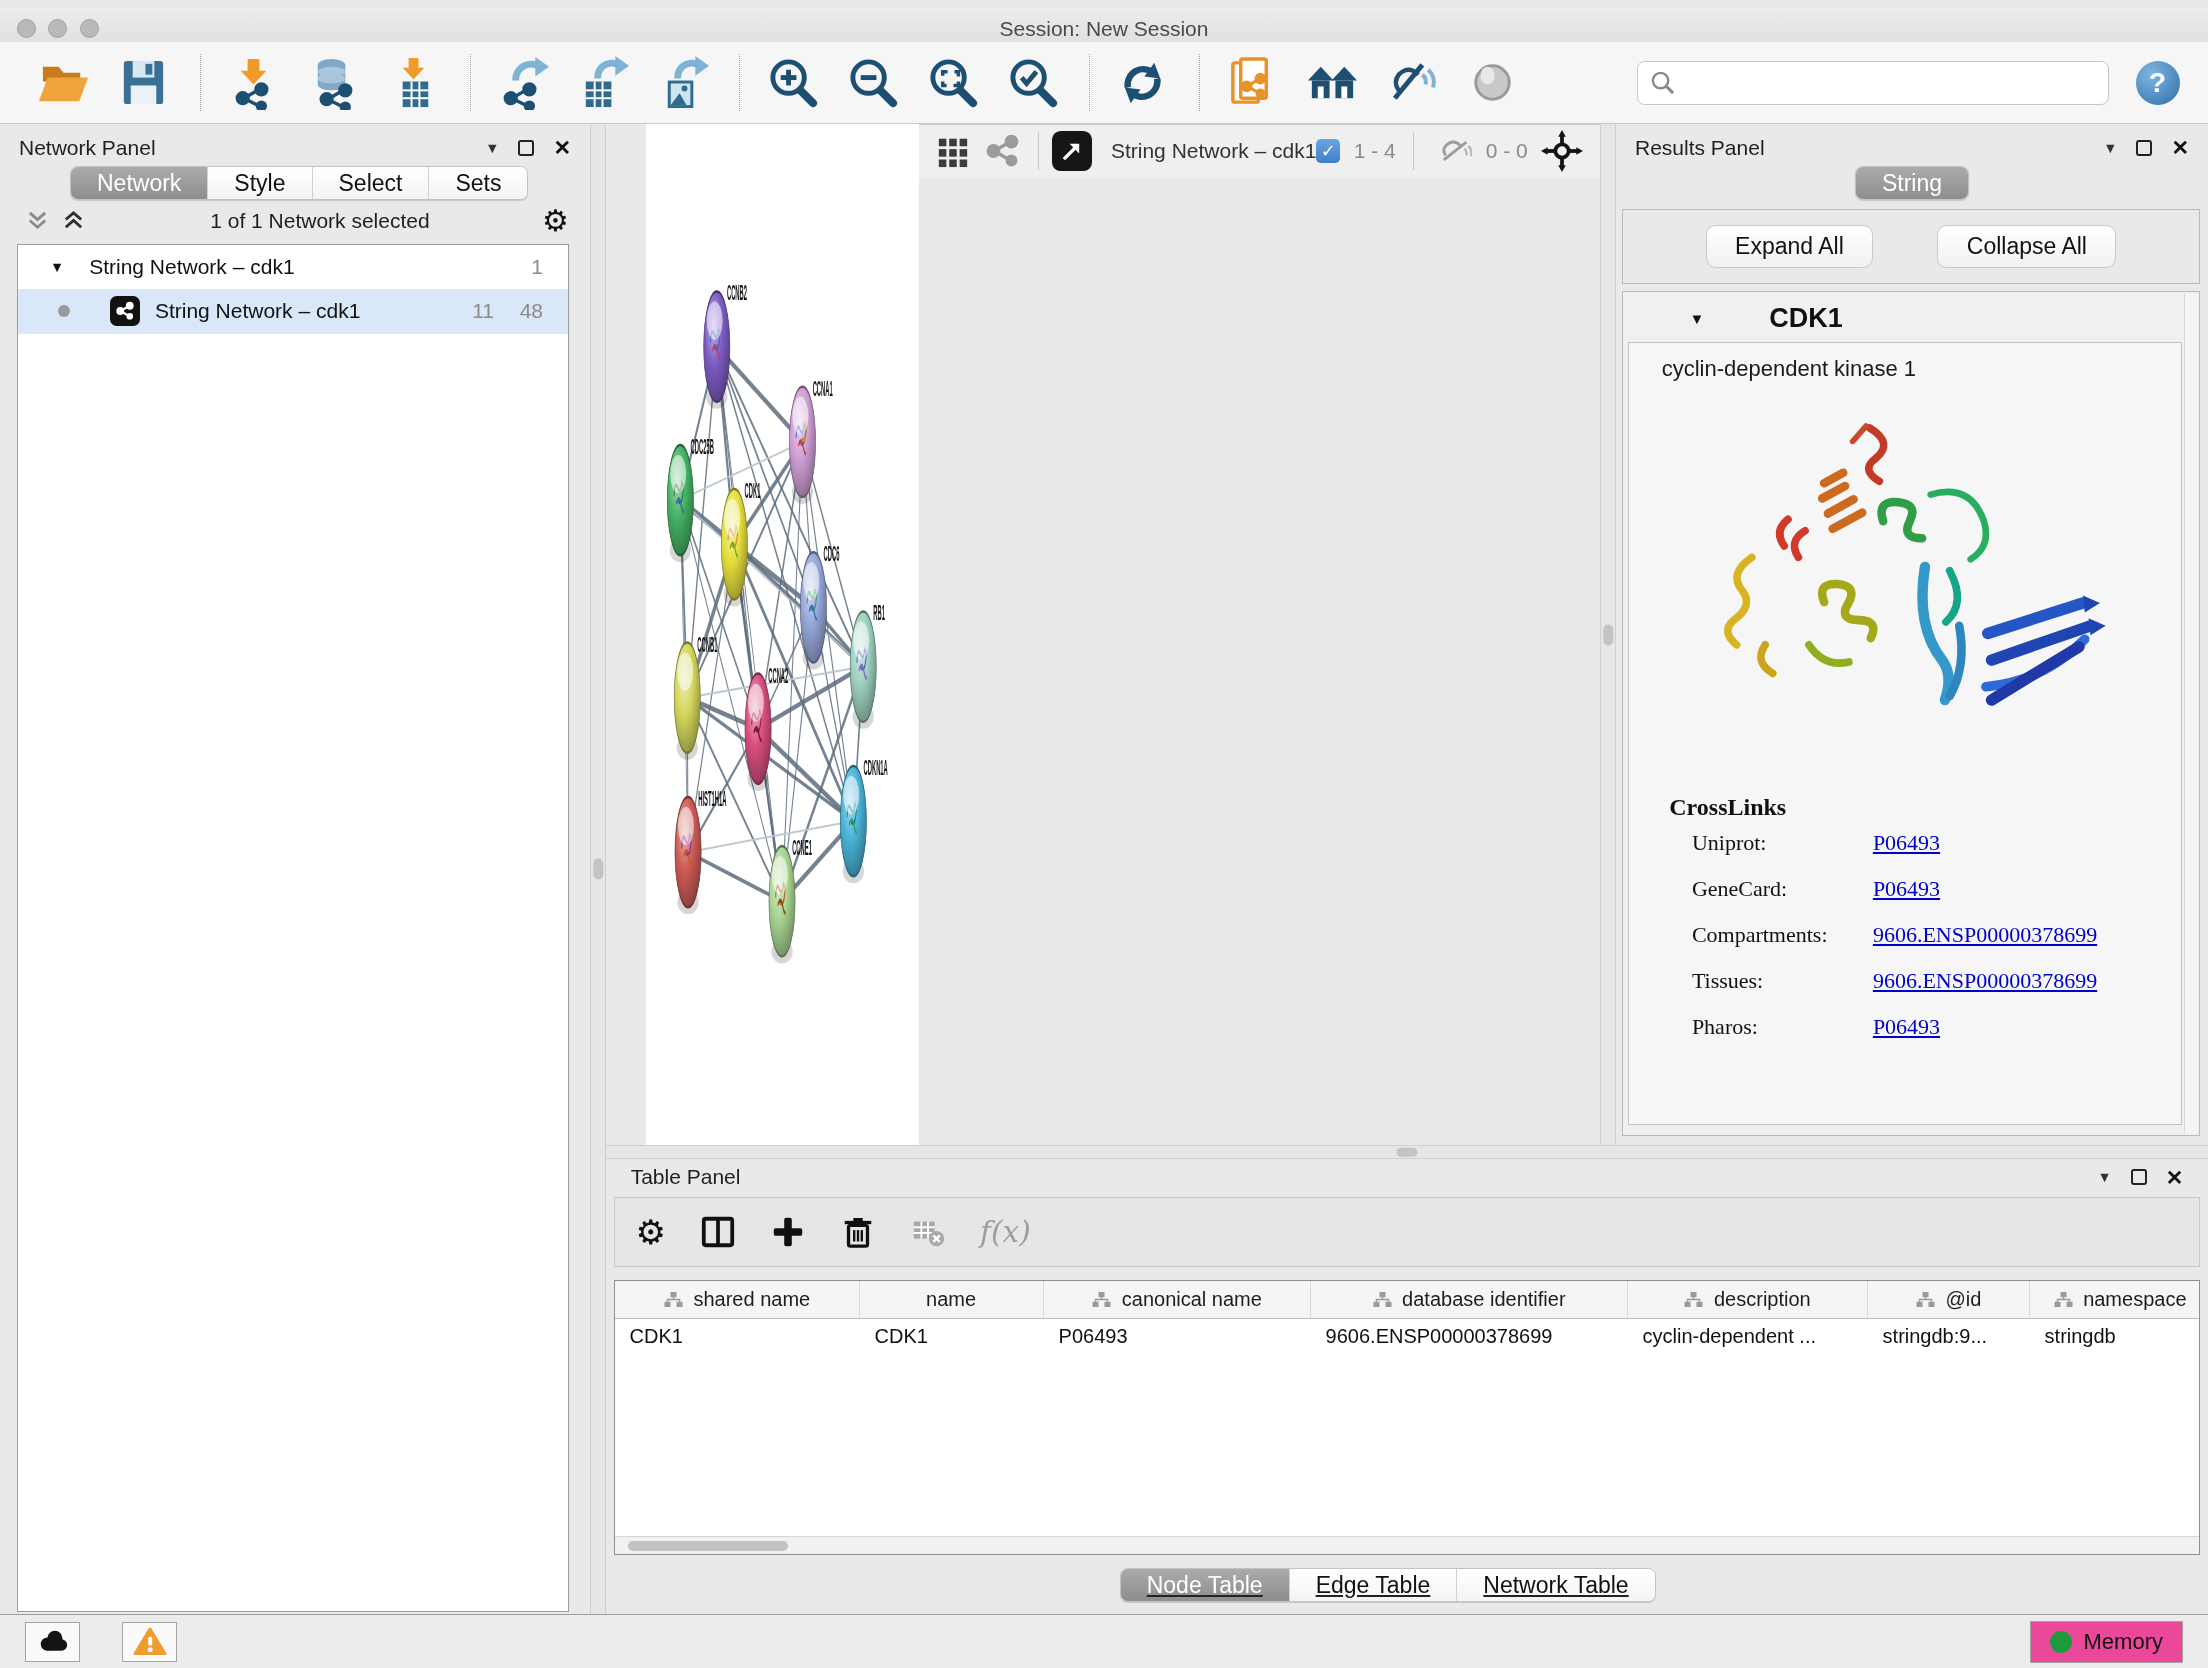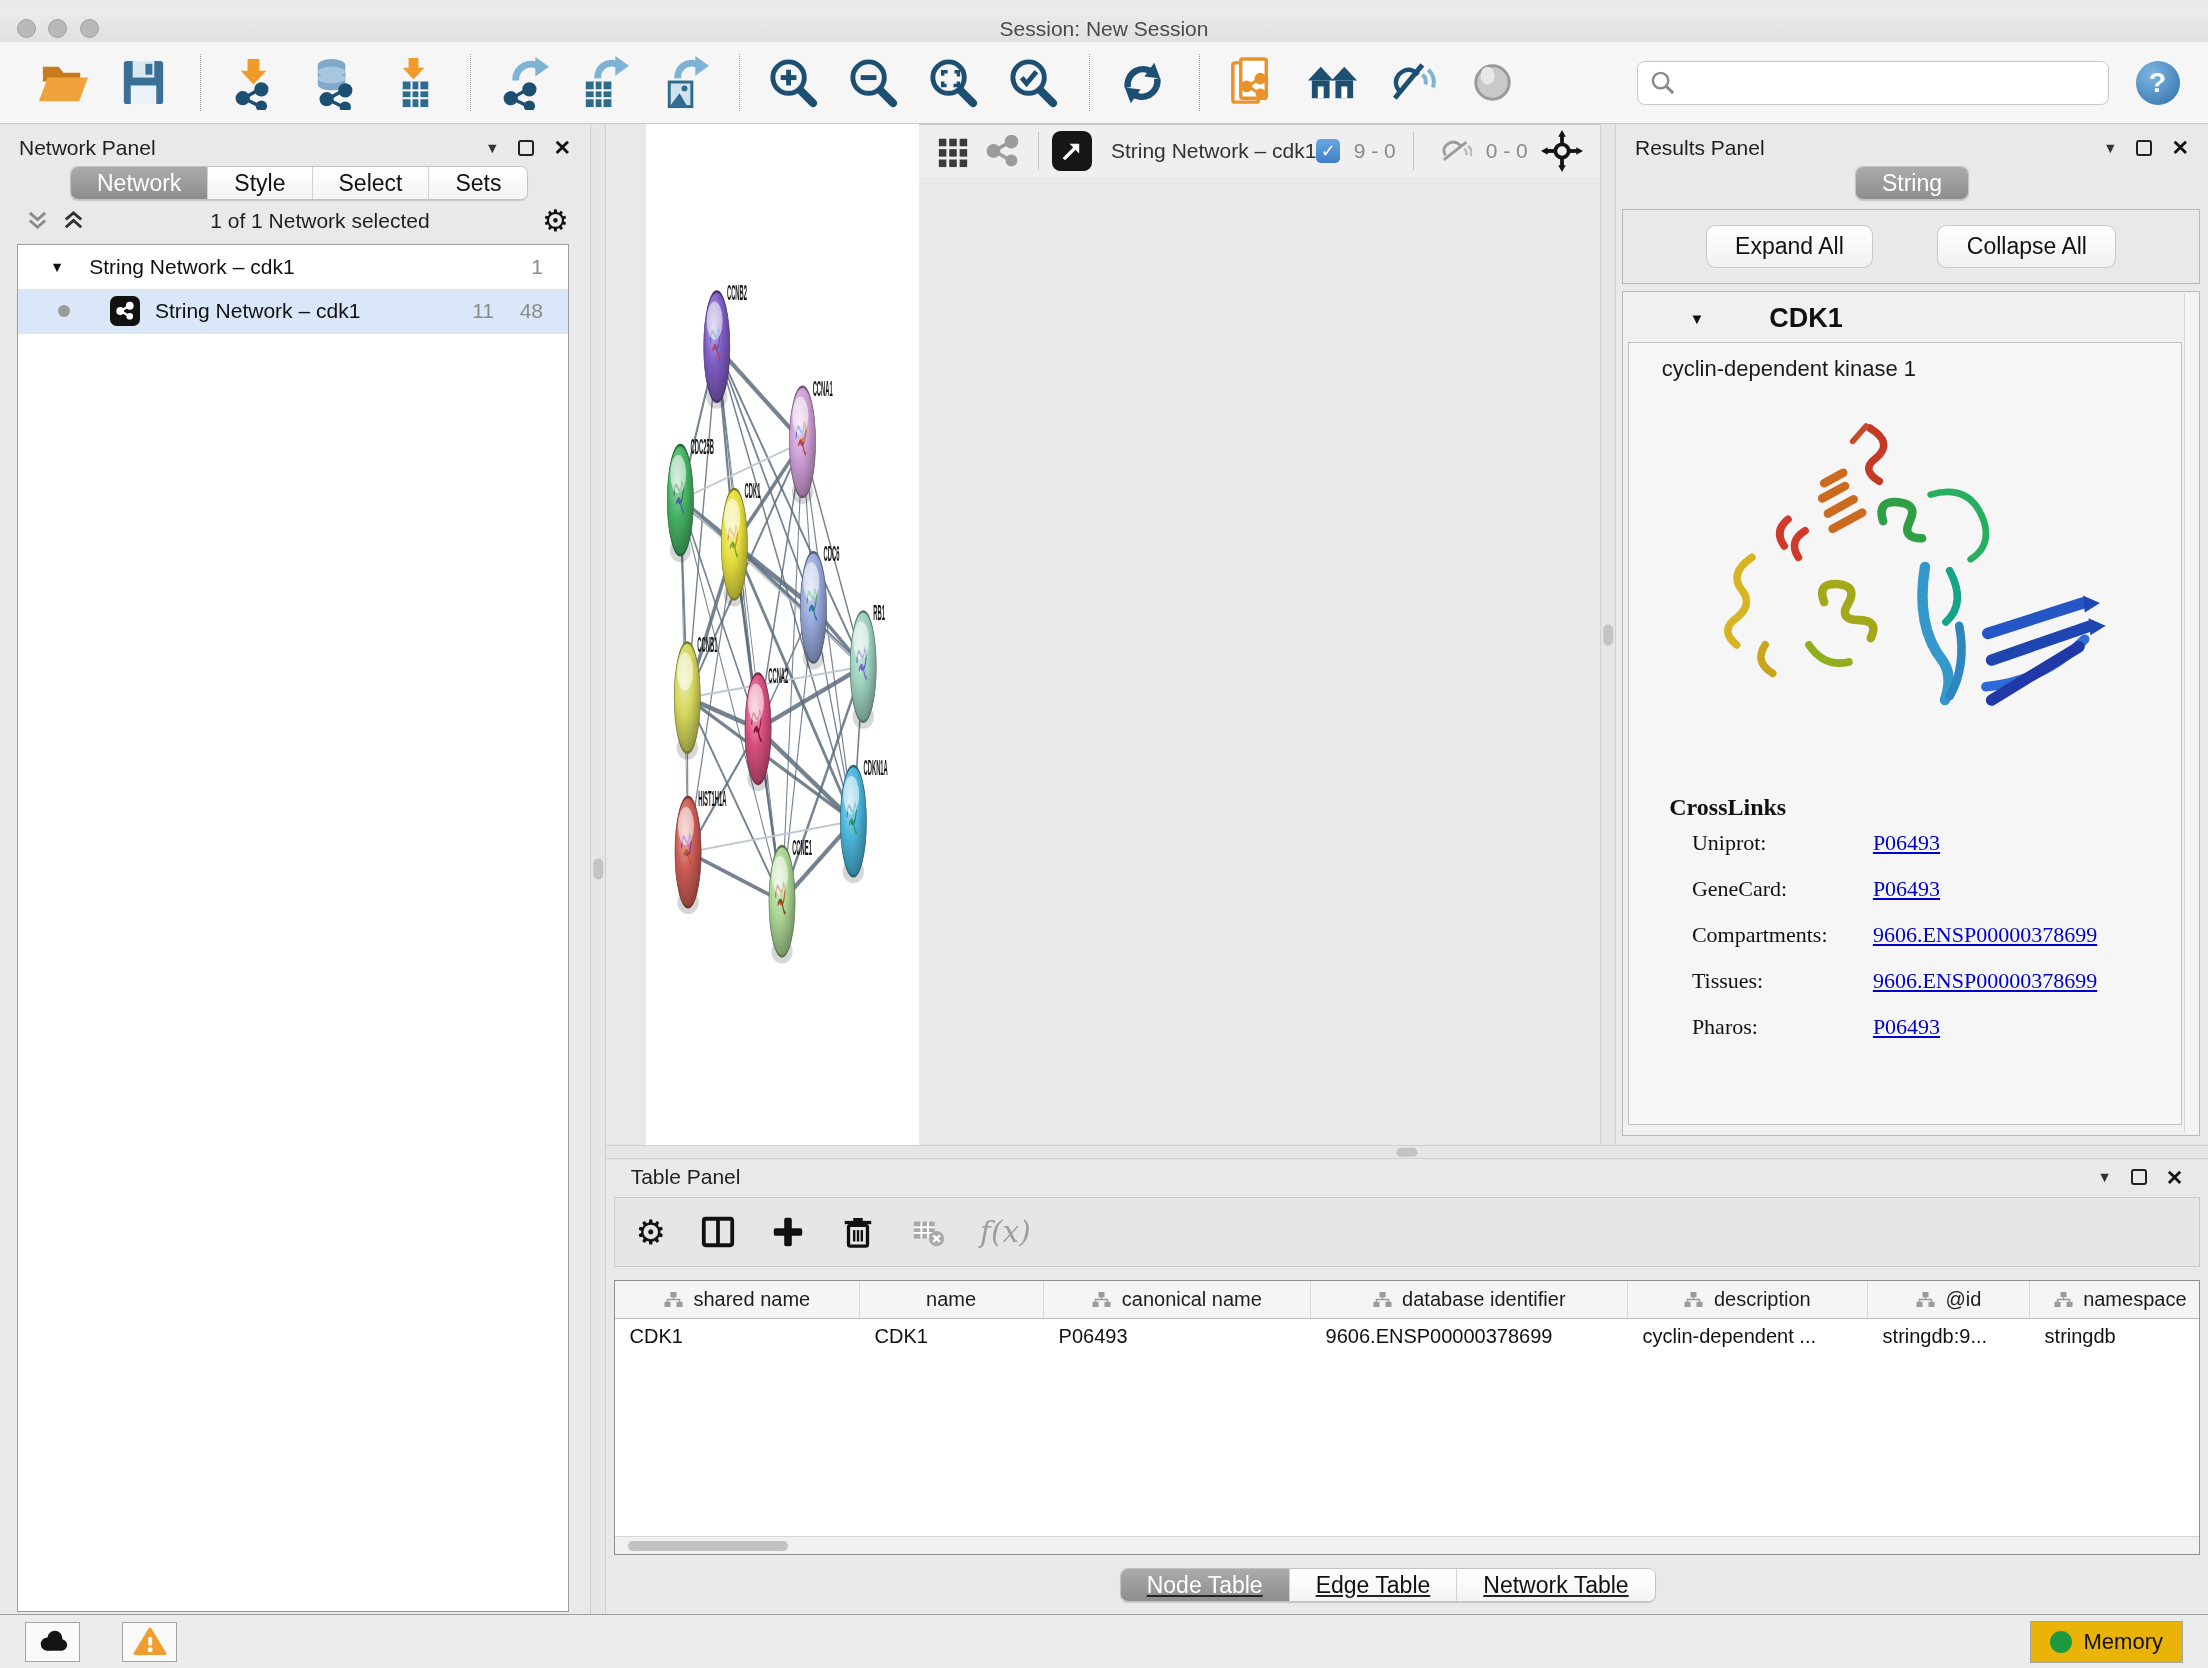--- a/index.html
+++ b/index.html
@@ -124,21 +124,21 @@
   .td-cell { display:flex; align-items:center; padding-left:15px; flex:0 0 auto; overflow:hidden; white-space:nowrap; }
   .tbl-fill { flex:1; background:#fff; }
   .tbl-hscroll { height:18px; border-top:1px solid #d5d5d5; background:#f1f1f1; position:relative; flex:0 0 auto; }
   .tbl-thumb { position:absolute; left:13.3px; top:3.8px; width:160px; height:10.5px; border-radius:5.7px; background:#c2c2c2; cursor:pointer; }
   .tp-tabs-row { height:59px; display:flex; align-items:center; padding-left:508px; flex:0 0 auto;text-decoration:underline; }
   
   .statusbar { position:absolute; left:0; bottom:0; width:100%; height:54px; background:#ececec;
     border-top:1.9px solid #9e9e9e; display:flex; align-items:center; padding:0 25px; gap:42px; }
   .sb-btn { width:55px; height:40px; background:#fafafa; border:1.9px solid #a3a3a3; display:flex; align-items:center; justify-content:center; cursor:pointer; }
   .sb-btn svg { width:34px; height:28.5px; }
-  .memory-btn { margin-left:auto; height:42px; background:#eab308; border:1.9px solid #a3a3a3;
+  .memory-btn { margin-left:auto; height:42px; background:#ec4899; border:1.9px solid #a3a3a3;
     display:flex; align-items:center; gap:11.4px; padding:0 19px; font-size:22px; color:#111; cursor:pointer; }
   .mem-dot { width:22px; height:22px; border-radius:50%; background:#1e9a3e; }
 </style>
 </head>
 <body>
 
 <div class="app">
 
   <div class="titlebar">
     <div class="traffic">
@@ -592,21 +592,21 @@
             <span class="cb-sep"></span>
             <span class="cb-newwin">
               <svg viewBox="0 0 24 24">
                   <path d="M4 20 L17 7" stroke="#fff" stroke-width="3.5"></path>
               <polygon points="10,4 20,4 20,14" fill="#fff"></polygon>
                 </svg>
             </span>
             <span class="cb-title">String Network – cdk1</span>
             <span class="cb-right">
               <span class="cb-check">✓</span>
-              <span class="cb-count">9 - 0</span>
+              <span class="cb-count">1 - 4</span>
               <span class="cb-sep"></span>
               <svg class="cb-eye" viewBox="0 0 34 26">
                 <path d="M4 22 L28 3" stroke="#9b9b9b" stroke-width="3" fill="none"></path>
                 <path d="M6 17 q-4 -5 0 -10 q8 -8 16 0" stroke="#9b9b9b" stroke-width="3" fill="none"></path>
                 <path d="M26 10 q3 3 2 7 M30 7 q5 5 3 11" stroke="#b8b8b8" stroke-width="2.6" fill="none"></path>
                 </svg>
               <span class="cb-count">0 - 0</span>
               <svg class="cb-cross" viewBox="0 0 44 44">
                 <g stroke="#141414" stroke-width="4" fill="none">
                 <line x1="22" y1="5" x2="22" y2="15"></line>

